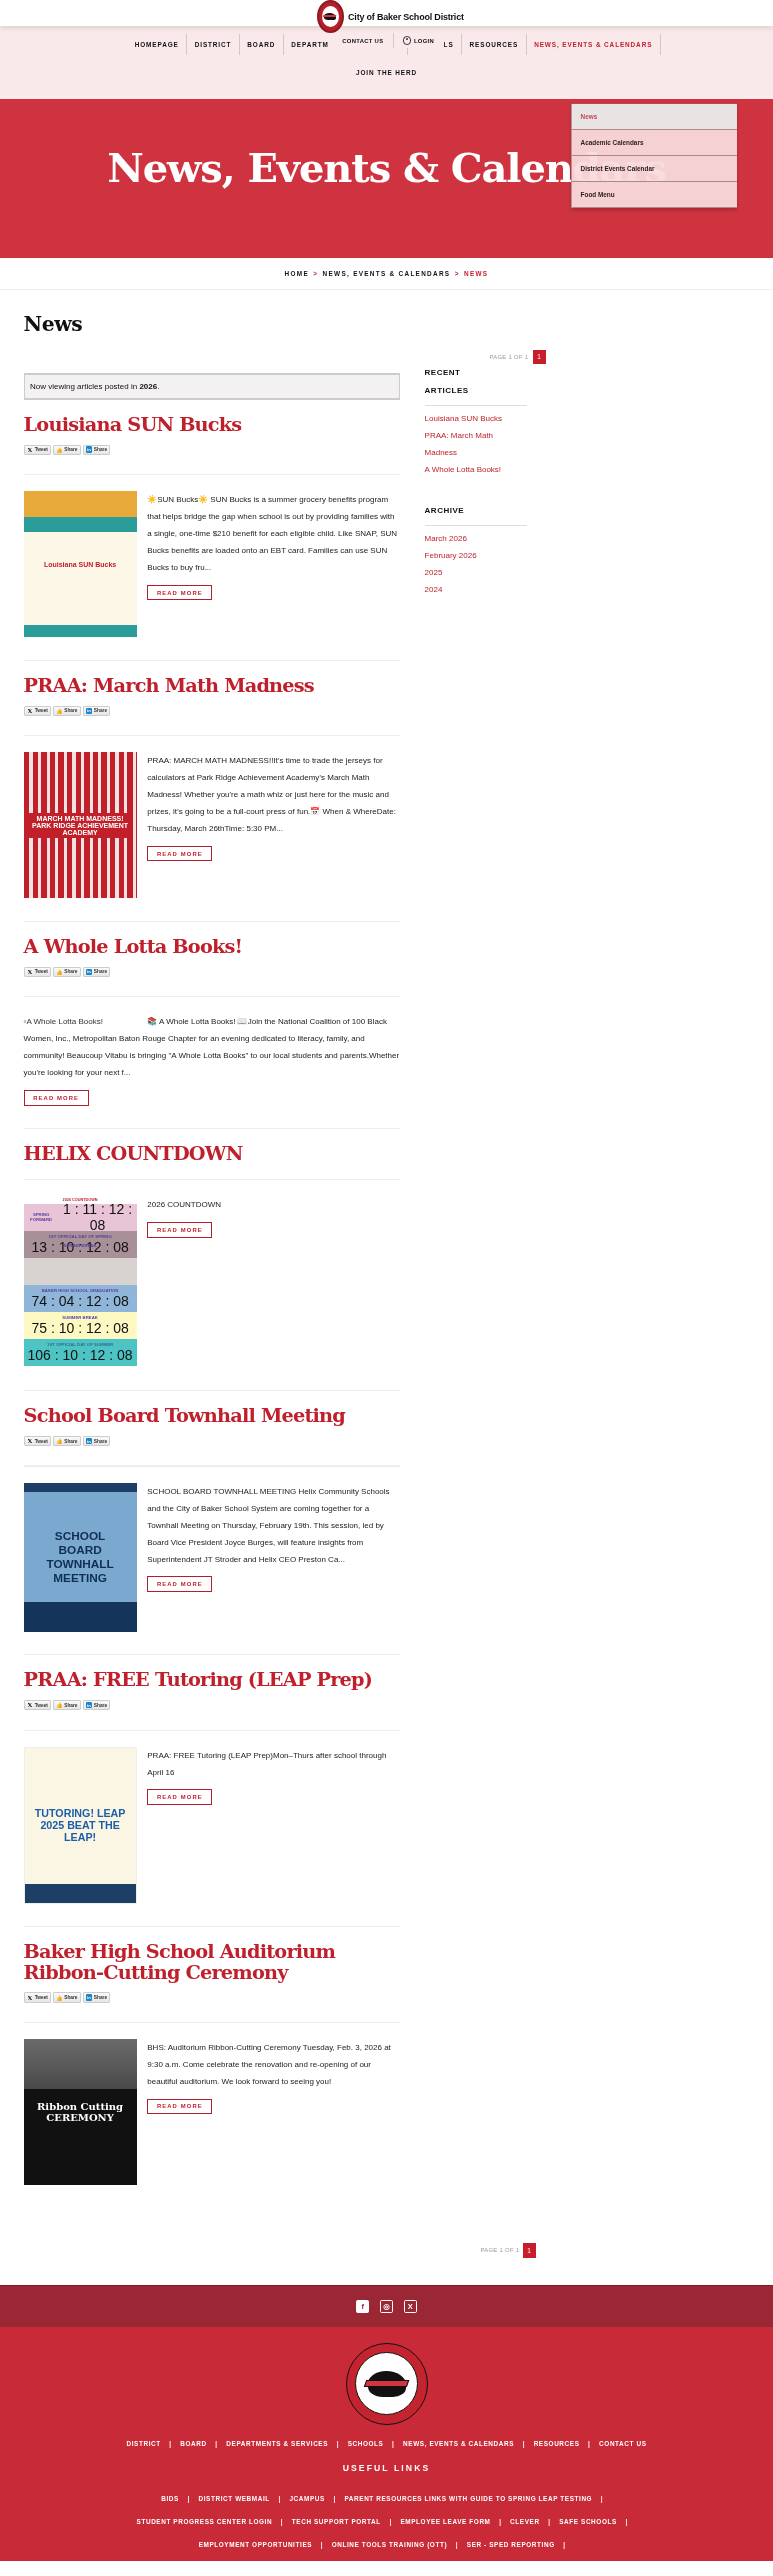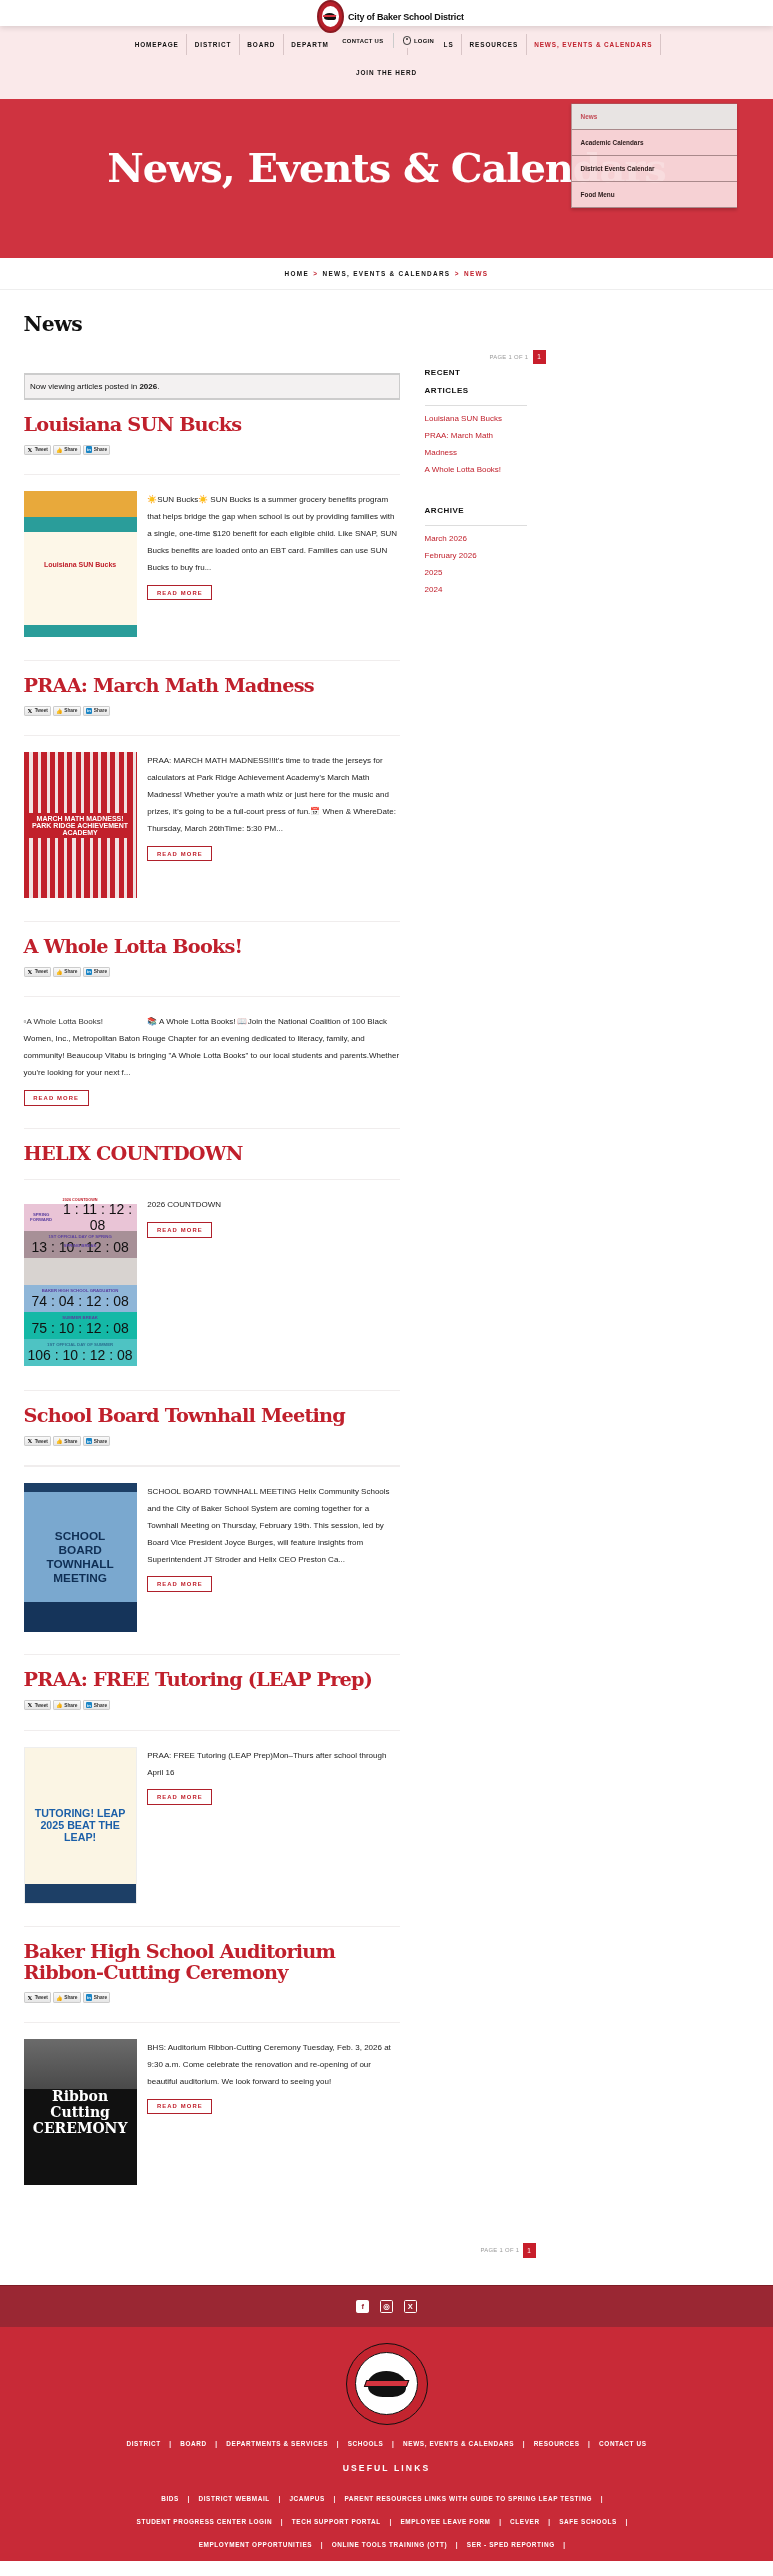--- a/index.html
+++ b/index.html
@@ -175,21 +175,21 @@
             <span class="ic ic-in">in</span>
             <span>Share</span>
           </a>
       </div>
       <div class="divider"></div>
       <div class="body">
         <a class="thumb" style="height:146px;background:linear-gradient(#e8a93b 0,#e8a93b 18%,#2a9d9a 18%,#2a9d9a 28%,#fdf7e8 28%,#fdf7e8 92%,#2a9d9a 92%);color:#c0202c;">
             <span>Louisiana SUN Bucks</span>
           </a>
         <div>
-          <p class="summary">☀️SUN Bucks☀️ SUN Bucks is a summer grocery benefits program that helps bridge the gap when school is out by providing families with a single, one-time $120 benefit for each eligible child. Like SNAP, SUN Bucks benefits are loaded onto an EBT card. Families can use SUN Bucks to buy fru...</p>
+          <p class="summary">☀️SUN Bucks☀️ SUN Bucks is a summer grocery benefits program that helps bridge the gap when school is out by providing families with a single, one-time $210 benefit for each eligible child. Like SNAP, SUN Bucks benefits are loaded onto an EBT card. Families can use SUN Bucks to buy fru...</p>
           <a class="readmore">READ MORE</a>
         </div>
       </div>
     </article>
 
     <article class="article">
       <h2><a>PRAA: March Math Madness</a></h2>
       <div class="shares">
         <a class="share">
             <span class="ic ic-x">𝕏</span>
@@ -255,21 +255,21 @@
               <span style="font-size:14px;font-weight:normal;">13 : 10 : 12 : 08</span>
             </div>
           <div style="width:113px;height:27px;display:flex;flex-direction:column;align-items:center;justify-content:center;background:#d8d3d0;gap:36px;">
               <span style="font-size:4.3px;color:#5a3f9f">SPRING BREAK</span>
               <span style="font-size:14px;font-weight:normal;">27 : 10 : 12 : 08</span>
             </div>
           <div style="width:113px;height:27px;display:flex;flex-direction:column;align-items:center;justify-content:center;background:#8fb6d8;">
               <span style="font-size:4.3px;color:#5a3f9f">BAKER HIGH SCHOOL GRADUATION</span>
               <span style="font-size:14px;font-weight:normal;">74 : 04 : 12 : 08</span>
             </div>
-          <div style="width:113px;height:27px;display:flex;flex-direction:column;align-items:center;justify-content:center;background:#14b8a6;">
+          <div style="width:113px;height:27px;display:flex;flex-direction:column;align-items:center;justify-content:center;background:#fef9c3;">
               <span style="font-size:4.3px;color:#5a3f9f">SUMMER BREAK</span>
               <span style="font-size:14px;font-weight:normal;">75 : 10 : 12 : 08</span>
             </div>
           <div style="width:113px;height:27px;display:flex;flex-direction:column;align-items:center;justify-content:center;background:#4ec3c3;">
               <span style="font-size:4.3px;color:#2a6f8f">1ST OFFICIAL DAY OF SUMMER</span>
               <span style="font-size:14px;font-weight:normal;">106 : 10 : 12 : 08</span>
             </div>
         </a>
         <div>
           <p class="summary">2026 COUNTDOWN</p>
@@ -345,21 +345,21 @@
             <span class="ic ic-fb">👍</span>
             <span>Share</span>
           </a>
         <a class="share">
             <span class="ic ic-in">in</span>
             <span>Share</span>
           </a>
       </div>
       <div class="divider"></div>
       <div class="body">
-        <a class="thumb" style="height:146px;padding:0 10.7px;font-family:'DejaVu Serif',serif;font-size:14px;color:#fff;background:linear-gradient(#6b6b6b 0,#4a4a4a 34%,#111 34%,#111 100%);">
+        <a class="thumb" style="height:146px;padding:0 10.7px;font-family:'DejaVu Serif',serif;font-size:10px;color:#fff;background:linear-gradient(#6b6b6b 0,#4a4a4a 34%,#111 34%,#111 100%);">
             <span>Ribbon Cutting CEREMONY</span>
           </a>
         <div>
           <p class="summary">BHS: Auditorium Ribbon-Cutting Ceremony  Tuesday, Feb. 3, 2026 at 9:30 a.m. Come celebrate the renovation and re-opening of our beautiful auditorium. We look forward to seeing you!</p>
           <a class="readmore">READ MORE</a>
         </div>
       </div>
     </article>
   </main>
 

